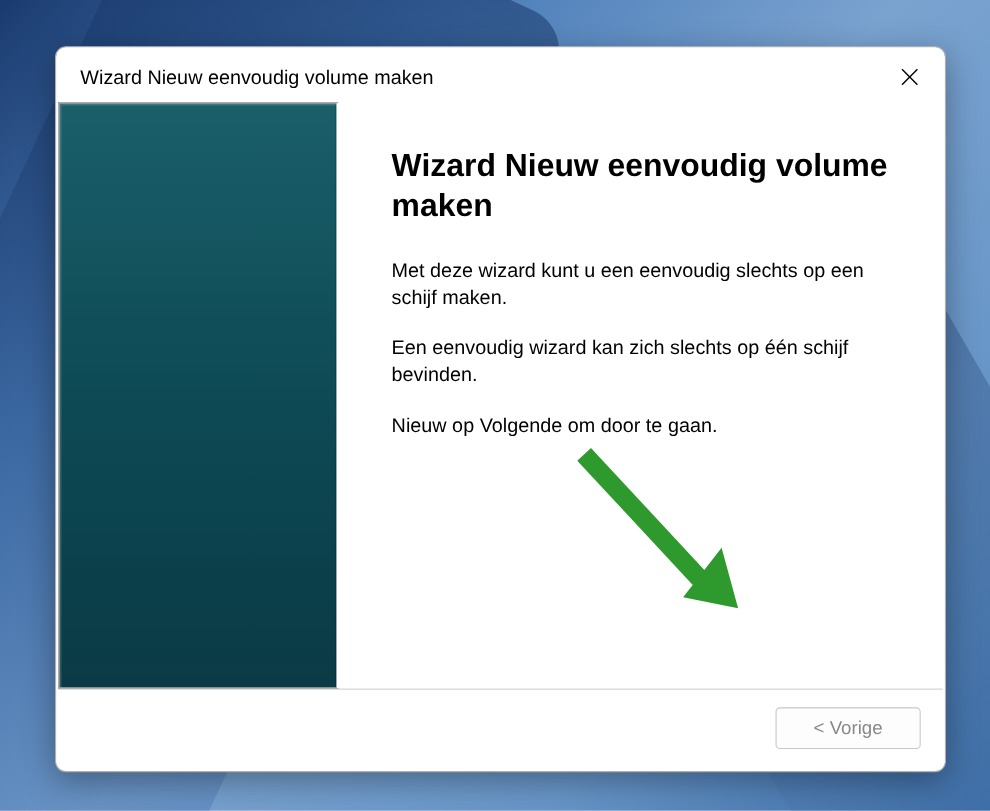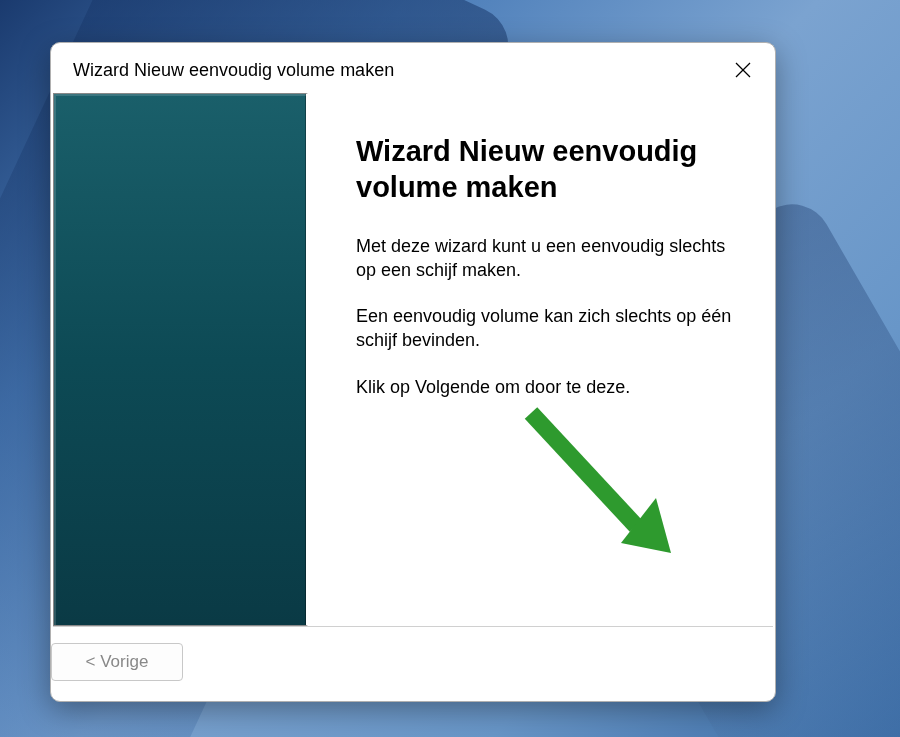--- a/index.html
+++ b/index.html
@@ -39,21 +39,21 @@
       height: 600px;
       background: linear-gradient(200deg, rgba(30,60,110,0.4) 0%, rgba(100,150,200,0.2) 100%);
       transform: rotate(-30deg);
       border-radius: 40px;
     }
     
     .dialog {
       position: absolute;
       top: 42px;
       left: 50px;
-      width: 726px;
+      width: 810px;
       height: 660px;
       background: #ffffff;
       border: 1px solid #b0b0b0;
       border-radius: 10px;
       box-shadow: 0 8px 30px rgba(0,0,0,0.35);
       z-index: 10;
       display: flex;
       flex-direction: column;
     }
     
@@ -122,21 +122,21 @@
     }
     
     .arrow {
       position: absolute;
       top: 305px;
       left: 208px;
     }
     
     .button-row {
       display: flex;
-      justify-content: space-between;
+      justify-content: flex-end;
       align-items: center;
       gap: 14px;
       padding: 16px 22px 20px 0;
     }
     
     .btn {
       min-width: 132px;
       height: 38px;
       border: 1px solid #c8c8c8;
       background: #fdfdfd;
@@ -173,22 +173,22 @@
         <line x1="15" y1="1" x2="1" y2="15" stroke="#000" stroke-width="1.3"></line>
       </svg>
     </div>
   </div>
 
   <div class="content-area">
     <div class="side-panel"></div>
     <div class="main-panel">
       <h1 class="heading">Wizard Nieuw eenvoudig volume maken</h1>
       <p class="body-text">Met deze wizard kunt u een eenvoudig slechts op een schijf maken.</p>
-      <p class="body-text">Een eenvoudig volume kan zich slechts op één schijf bevinden.</p>
-      <p class="body-text">Klik op Volgende om door te deze.</p>
+      <p class="body-text">Een eenvoudig wizard kan zich slechts op één schijf bevinden.</p>
+      <p class="body-text">Nieuw op Volgende om door te gaan.</p>
 
       <svg class="arrow" width="170" height="170">
         <defs>
           <marker id="arrowhead" markerWidth="10" markerHeight="10" refX="6" refY="5" orient="auto">
             <polygon points="0 0, 10 5, 0 10" fill="#2e9a2e"></polygon>
           </marker>
         </defs>
         <line x1="15" y1="15" x2="120" y2="128" stroke="#2e9a2e" stroke-width="17"></line>
         <polygon points="105,145 155,155 140,100" fill="#2e9a2e"></polygon>
       </svg>

